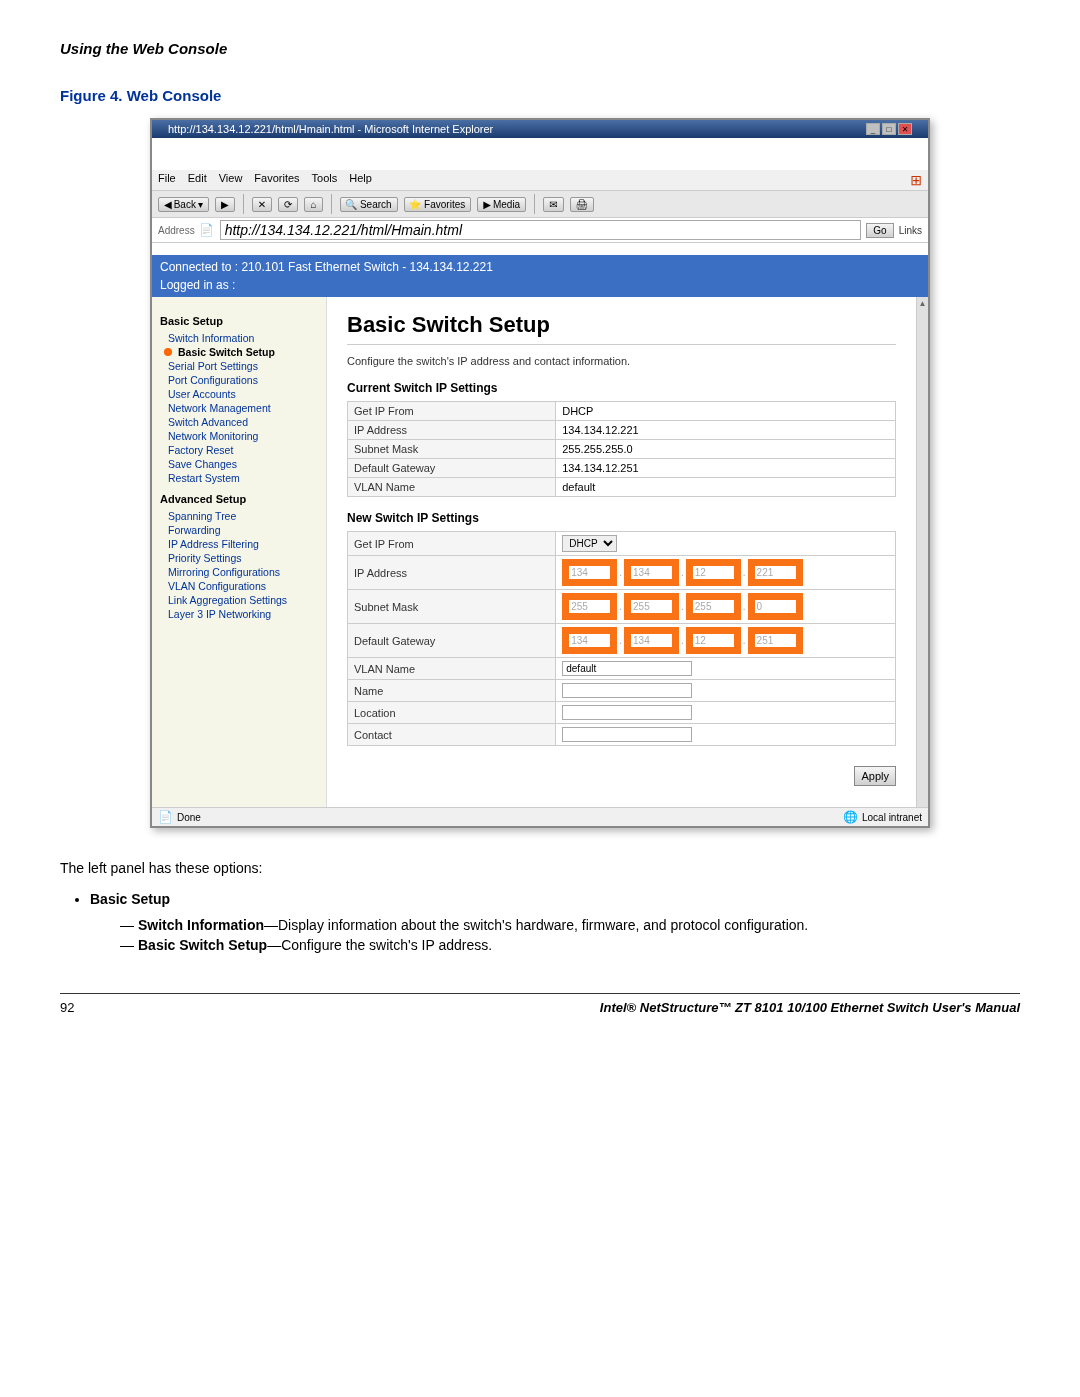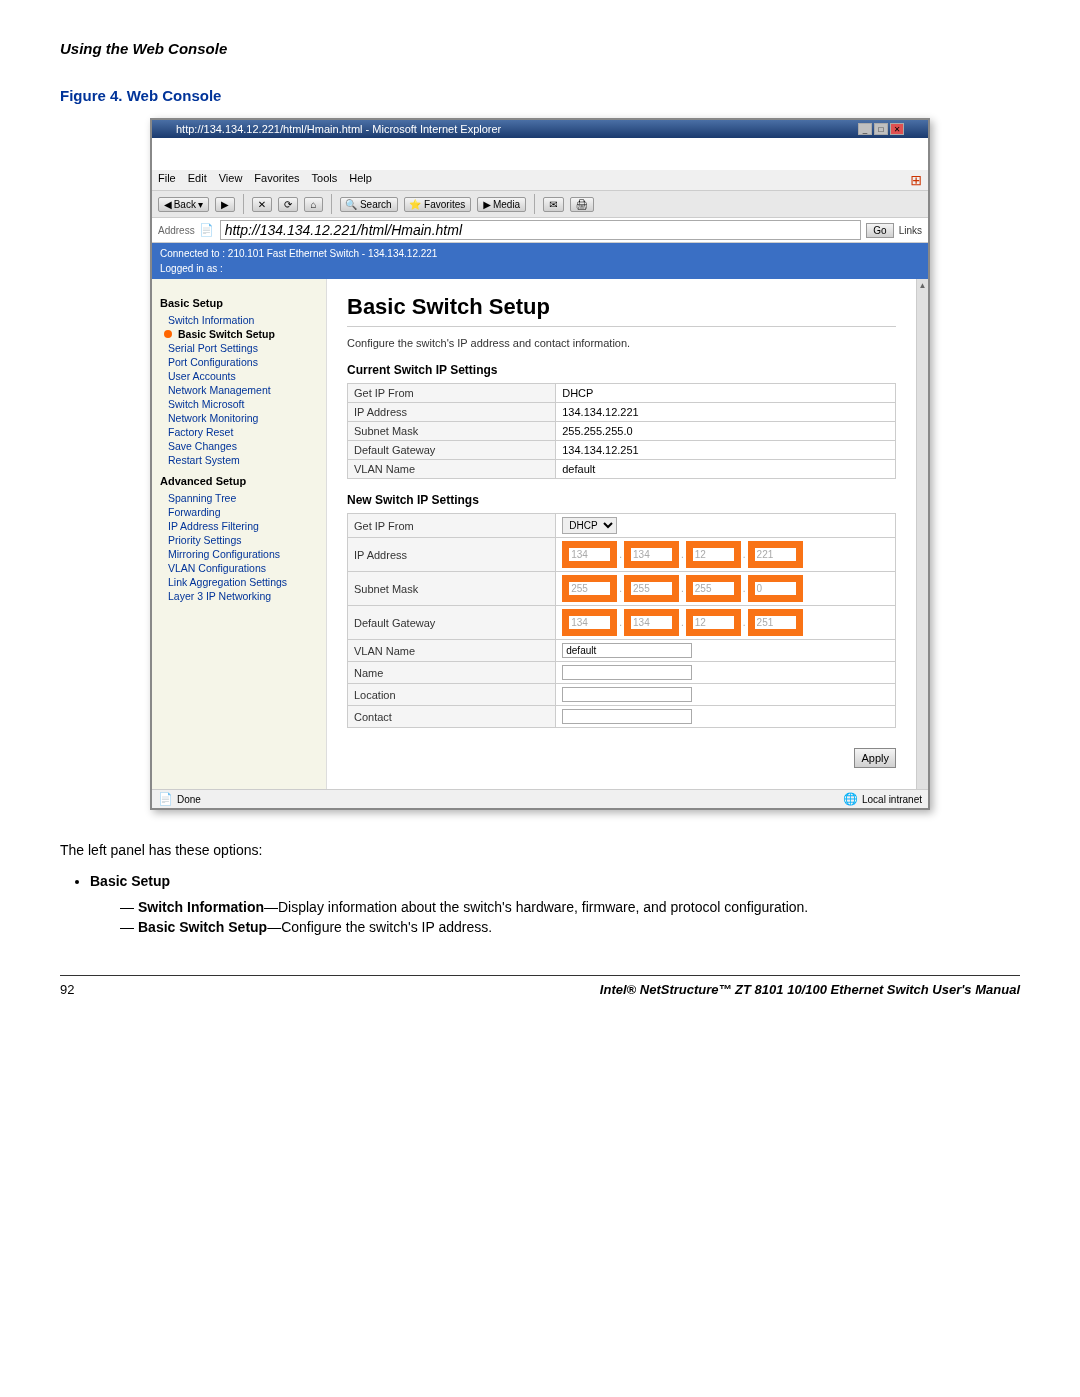--- a/index.html
+++ b/index.html
@@ -32,21 +32,21 @@
       width: 780px;
       margin: 0 auto 30px auto;
       background: #fff;
       box-shadow: 3px 3px 8px rgba(0,0,0,0.3);
     }
 
     .browser-titlebar {
       background: linear-gradient(to bottom, #4a6fa5, #1a3a6e);
       color: #fff;
       font-size: 11px;
-      padding: 3px 24px;
+      padding: 3px 16px;
       display: flex;
       align-items: center;
       justify-content: space-between;
     }
 
     .browser-titlebar-text {
       font-size: 11px;
     }
 
     .browser-titlebar-buttons {
@@ -132,23 +132,24 @@
       padding: 1px 6px;
       cursor: pointer;
     }
 
     .links-btn { font-size: 10px; color: #333; }
 
     
     .info-bar {
       background: #3a6fc4;
       color: #fff;
-      font-size: 10px;
+      font-size: 12px;
       padding: 3px 8px;
       line-height: 1.5;
+      margin-top: 12px;
     }
 
     
     .browser-content {
       display: flex;
       background: #fff;
       min-height: 500px;
     }
 
     
@@ -458,21 +459,21 @@
       <div class="nav-section-title">Basic Setup</div>
 
       <div class="nav-item">Switch Information</div>
       <div class="nav-item active">
         <span class="nav-bullet"></span>Basic Switch Setup
       </div>
       <div class="nav-item">Serial Port Settings</div>
       <div class="nav-item">Port Configurations</div>
       <div class="nav-item">User Accounts</div>
       <div class="nav-item">Network Management</div>
-      <div class="nav-item">Switch Microsoft</div>
+      <div class="nav-item">Switch Advanced</div>
       <div class="nav-item">Network Monitoring</div>
       <div class="nav-item">Factory Reset</div>
       <div class="nav-item">Save Changes</div>
       <div class="nav-item">Restart System</div>
 
       <div class="nav-section-title">Advanced Setup</div>
 
       <div class="nav-item">Spanning Tree</div>
       <div class="nav-item">Forwarding</div>
       <div class="nav-item">IP Address Filtering</div>

